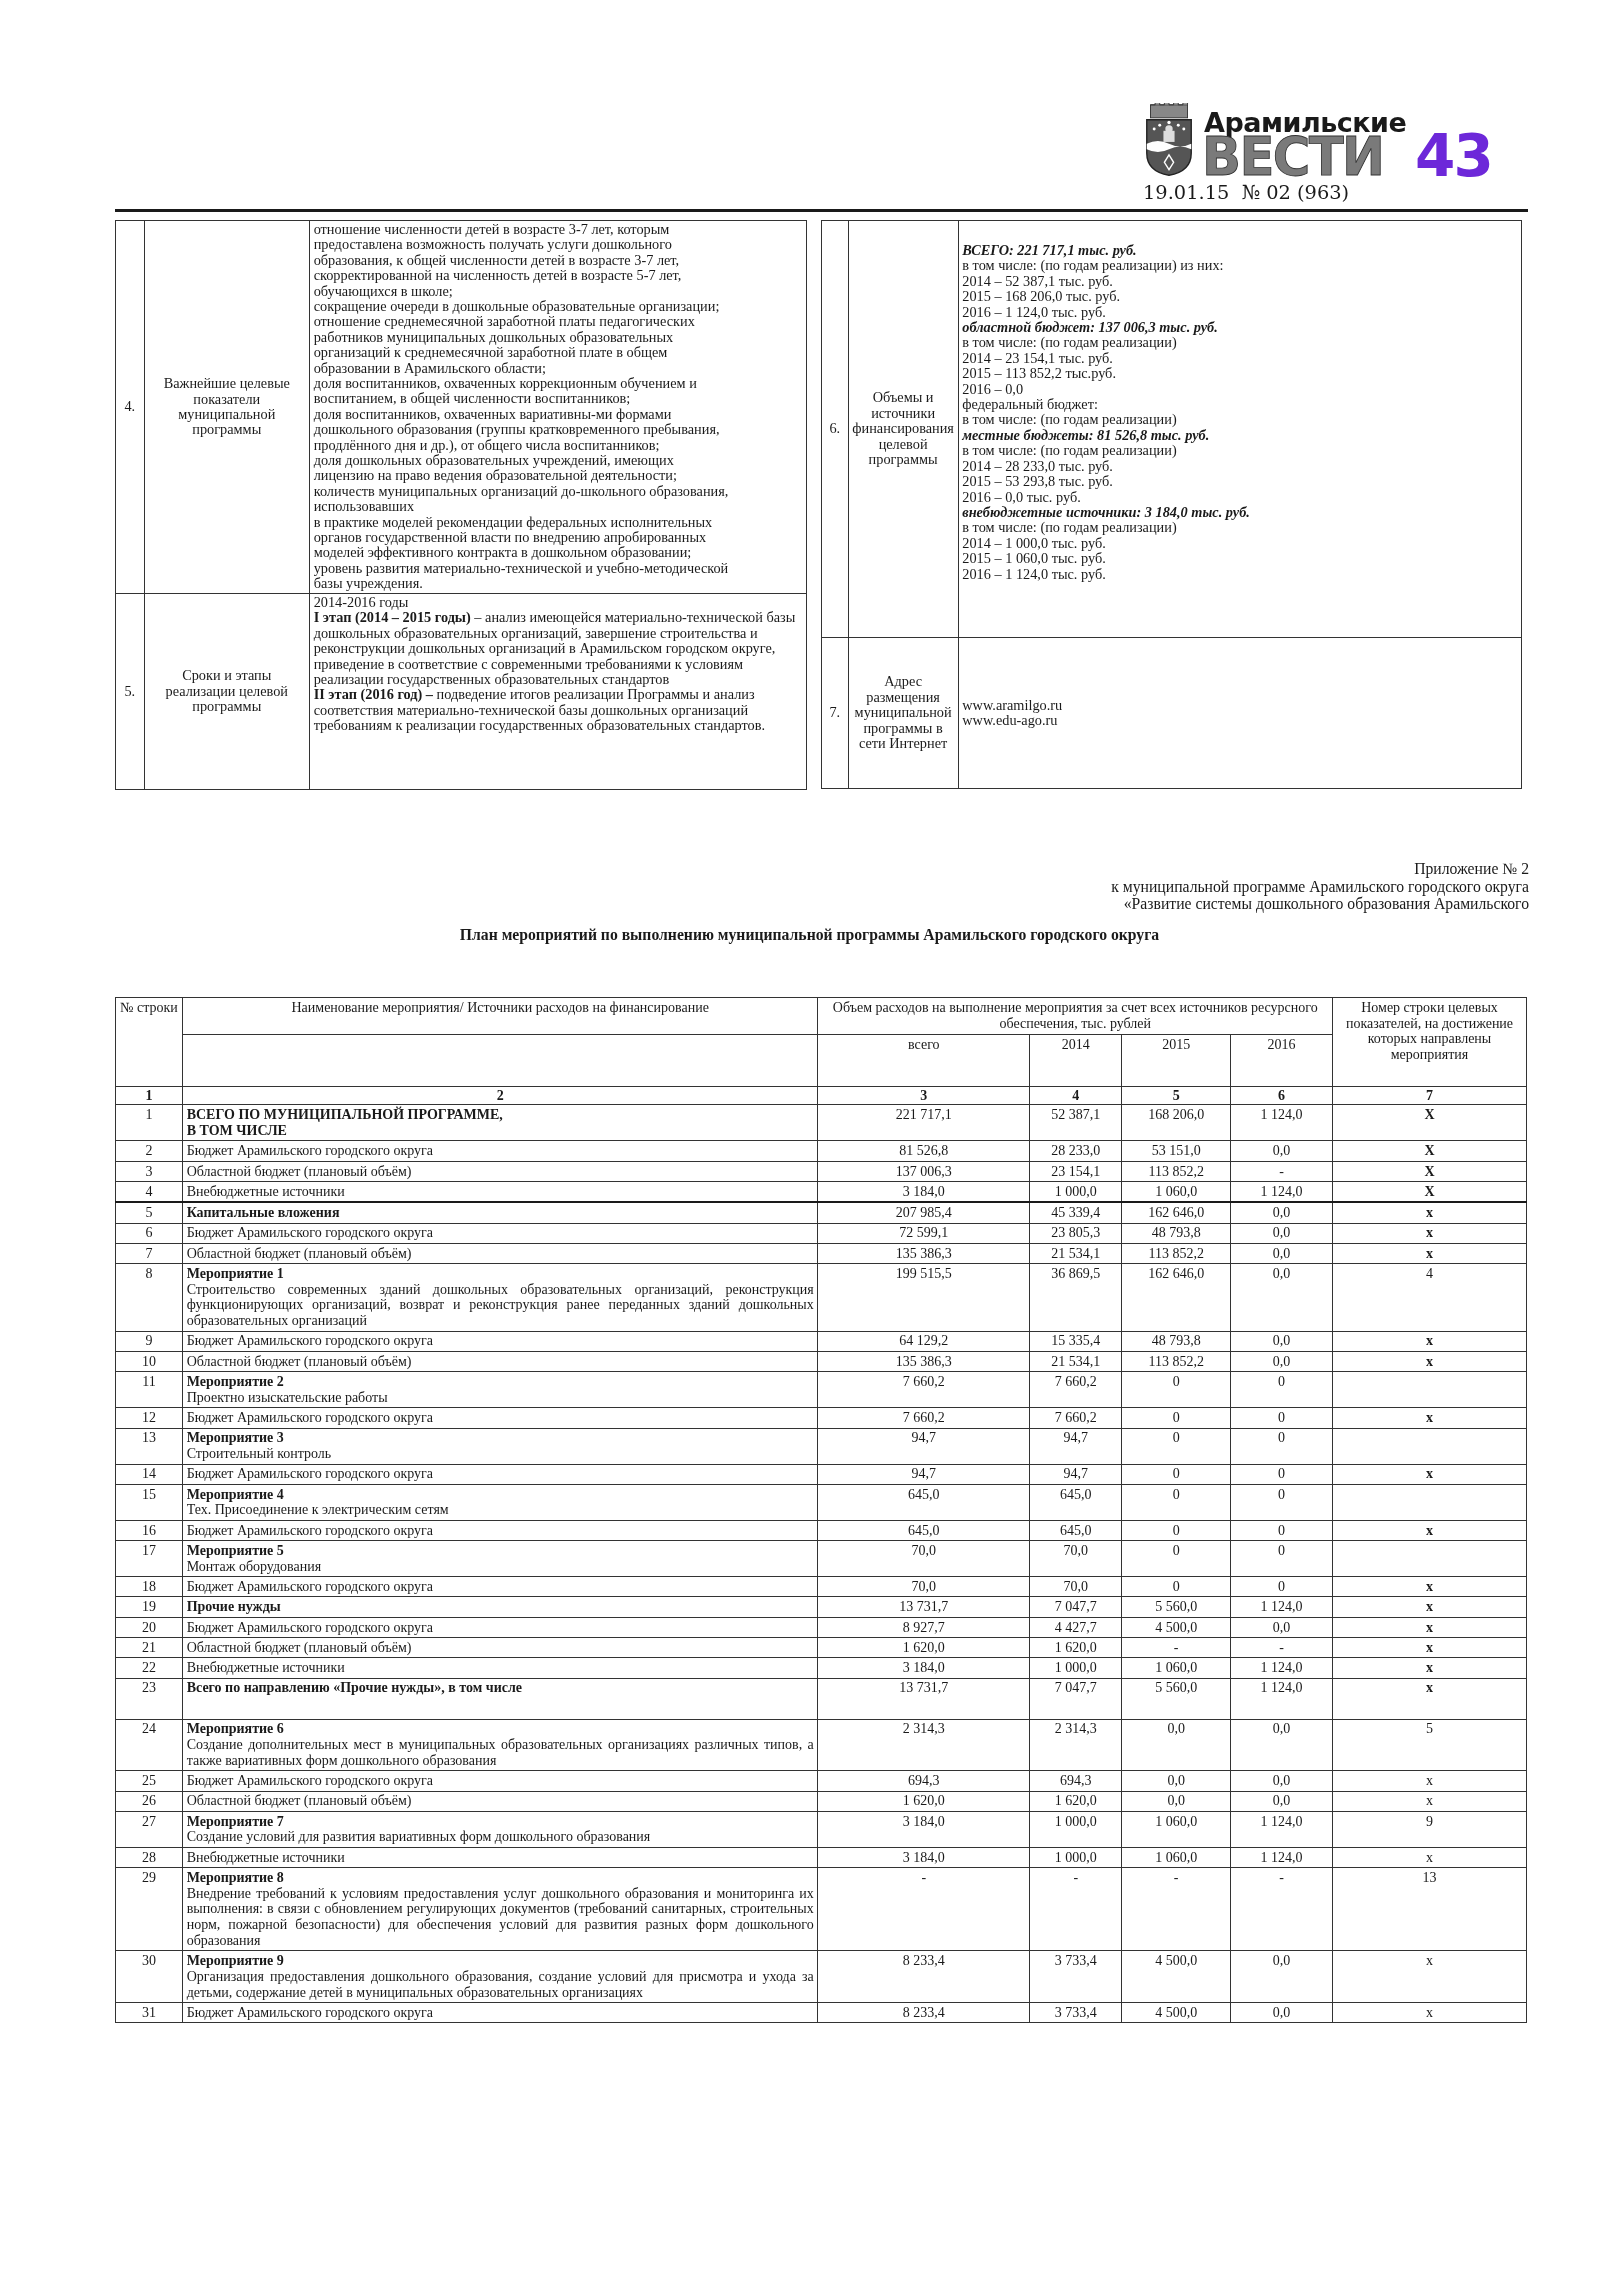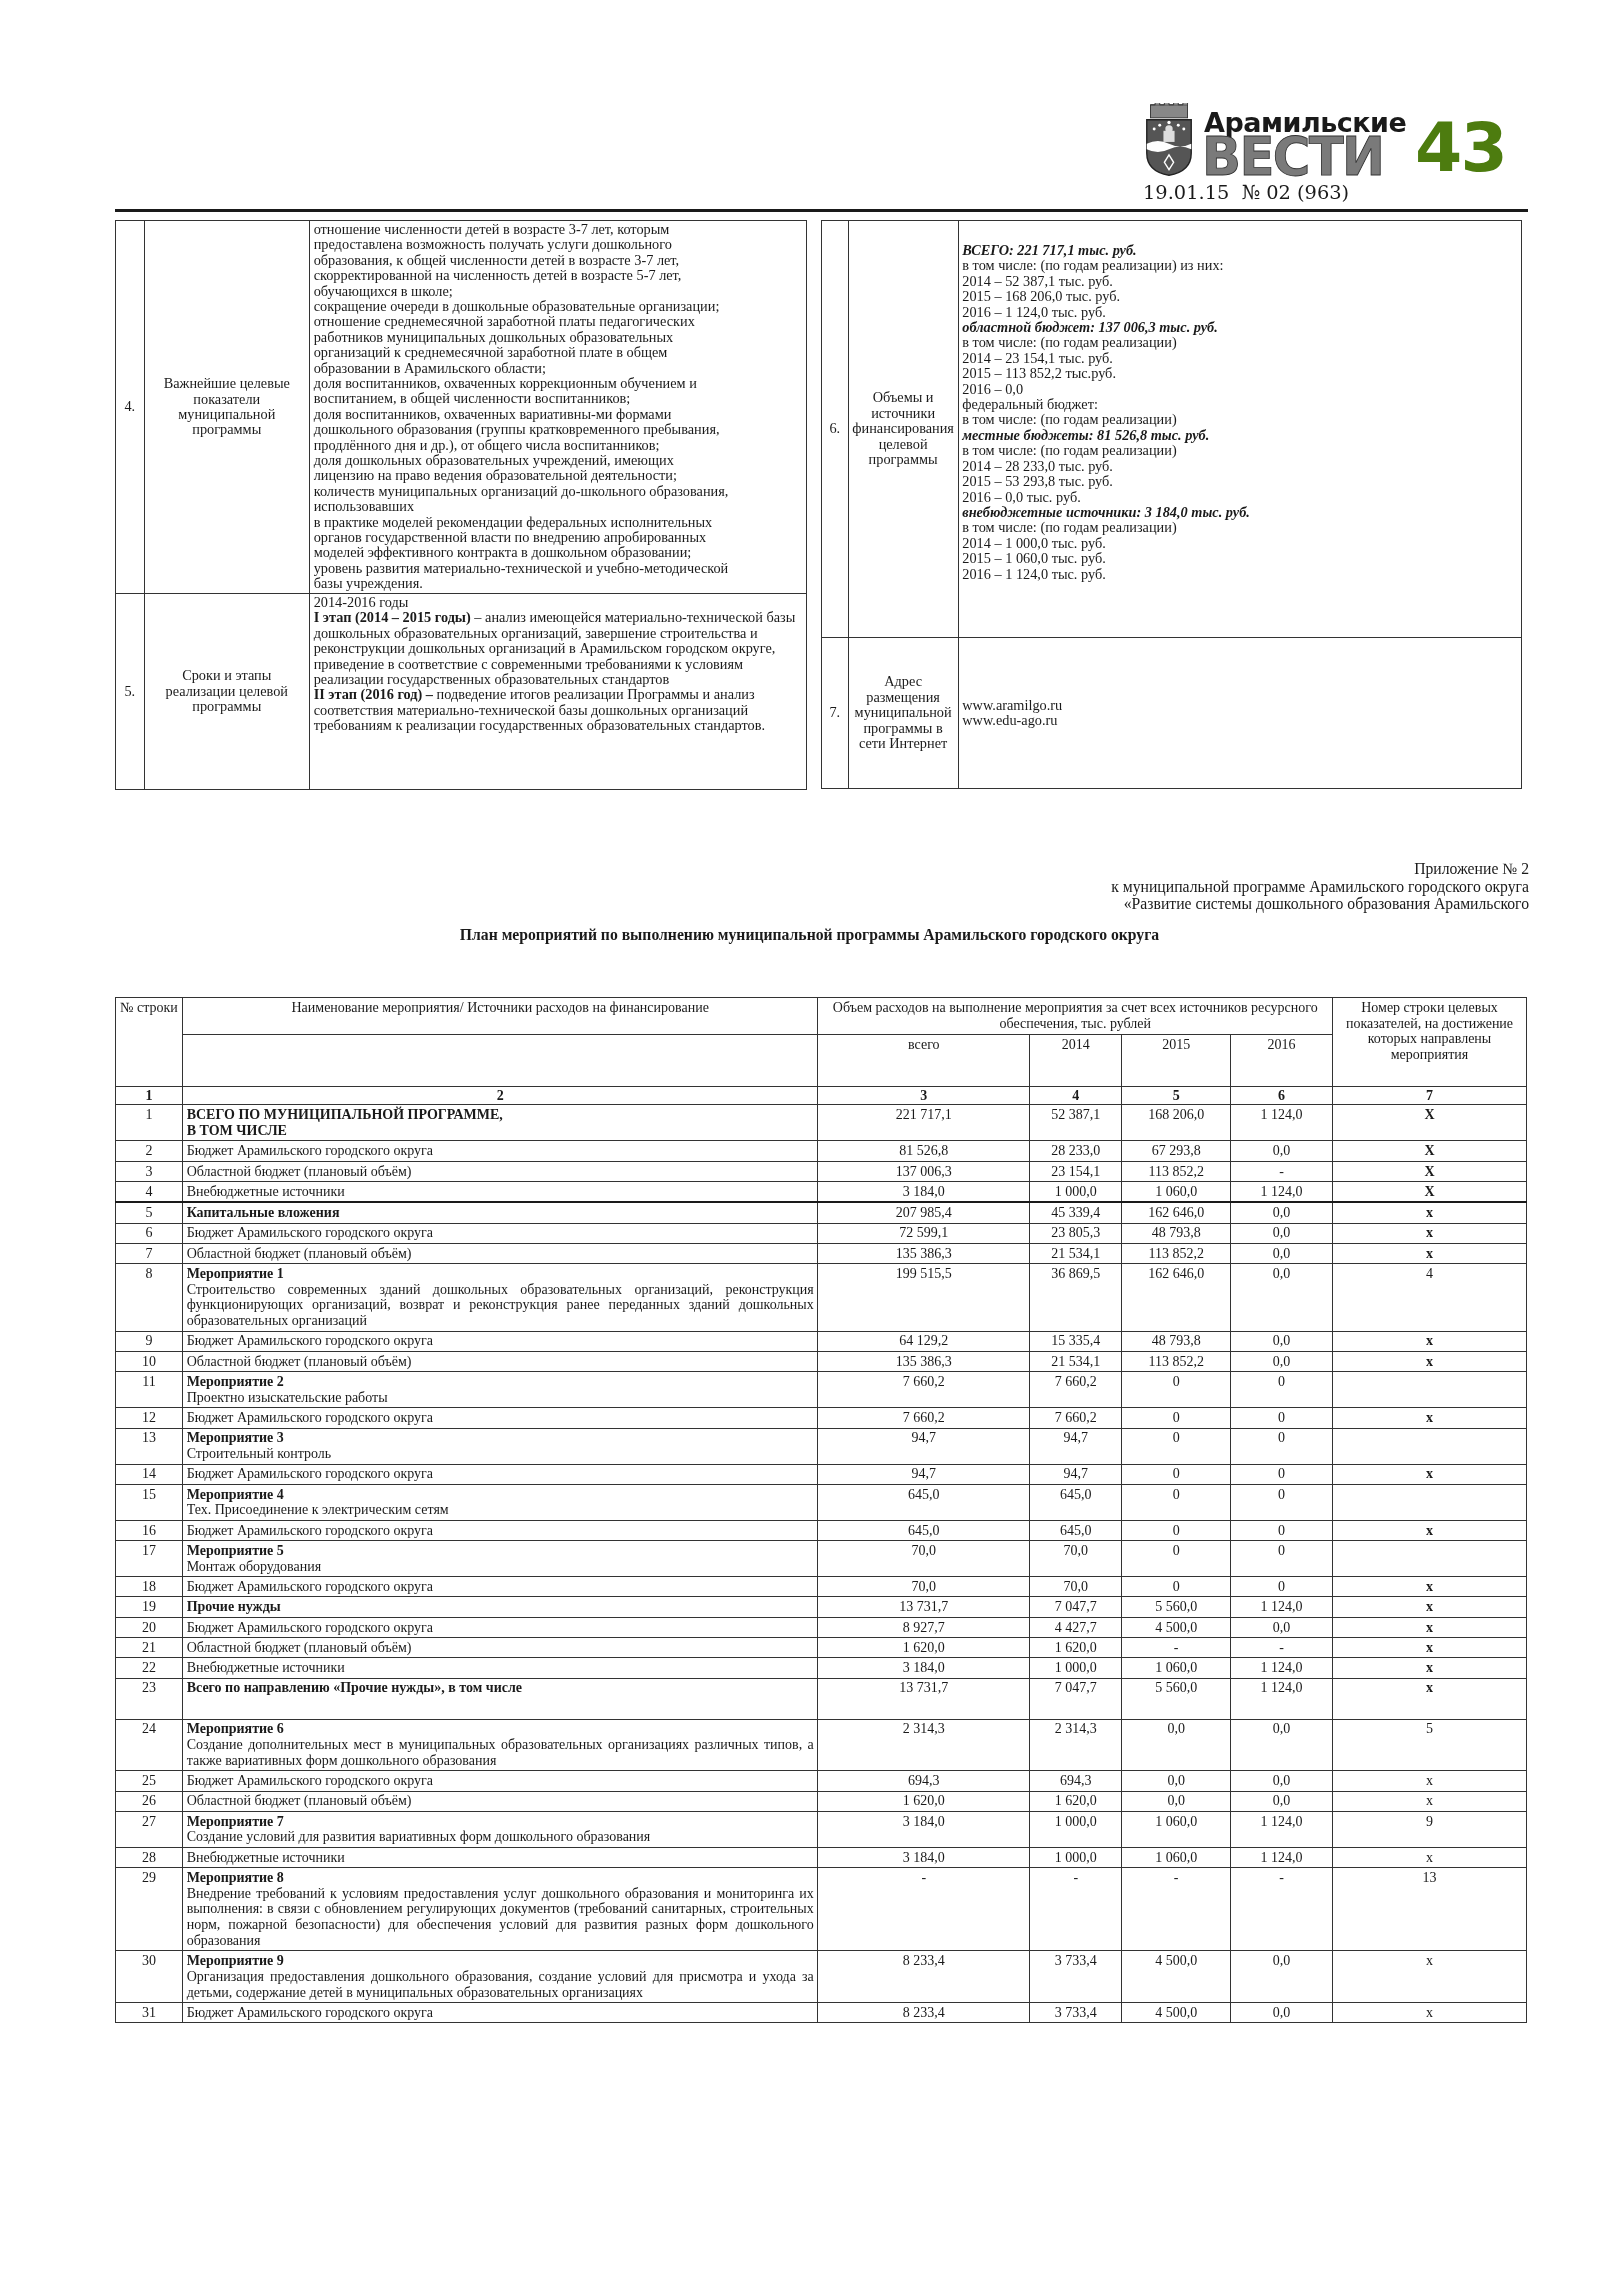--- a/index.html
+++ b/index.html
@@ -10,22 +10,22 @@
   .masthead { position: absolute; left: 1143px; top: 103px; width: 388px; height: 102px; }
   .emblem { position: absolute; left: 0; top: 0; width: 52px; height: 76px; }
   .brand-top { position: absolute; left: 61px; top: 3.7px; font-family: "DejaVu Sans", sans-serif;
                font-size: 27px; font-weight: bold; color: #1a1a1a; letter-spacing: -0.5px; }
   .brand-main { position: absolute; left: 59px; top: 24px; font-family: "DejaVu Sans", sans-serif;
                 font-size: 54px; font-weight: bold; color: #7a7a7a; letter-spacing: -1.8px;
                 transform: scaleX(0.95); transform-origin: left; line-height: 59px;
                 -webkit-text-stroke: 0.9px #333; }
   .issue-line { position: absolute; left: 0; top: 78px; font-family: "DejaVu Serif", serif;
                 font-size: 19.4px; color: #1a1a1a; white-space: pre; }
-  .page-number { position: absolute; left: 1415px; top: 104px; font-family: "DejaVu Sans", sans-serif;
-                 font-size: 68px; font-weight: bold; color: #4d7c0f; line-height: 87px; letter-spacing: -1.8px; }
+  .page-number { position: absolute; left: 1415px; top: 113px; font-family: "DejaVu Sans", sans-serif;
+                 font-size: 58px; font-weight: bold; color: #6d28d9; line-height: 87px; letter-spacing: -1.8px; }
   .rule-thick { position: absolute; left: 115px; top: 209px; width: 1413px; height: 2.8px; background: #1a1a1a; }
 
   
   table { border-collapse: collapse; }
   .top-table { position: absolute; font-size: 14.3px; line-height: 15.4px; }
   .top-table td { border: 1.4px solid #333; vertical-align: middle; padding: 0.9px 3.7px; }
   .top-table td.num { text-align: center; width: 22px; padding: 0 1.8px; }
   .top-table td.lbl { text-align: center; }
   .top-table td.txt { vertical-align: top; text-align: left; }
   .bi { font-weight: bold; font-style: italic; }
@@ -216,21 +216,21 @@
         <td class="c v">1 124,0</td>
         <td class="c" style="font-weight: bold;">X</td>
       </tr>
       <tr>
         <td class="n">2</td>
         <td class="name">
           <span class="desc">Бюджет Арамильского городского округа</span>
         </td>
         <td class="c v">81 526,8</td>
         <td class="c v">28 233,0</td>
-        <td class="c v">67 293,8</td>
+        <td class="c v">53 151,0</td>
         <td class="c v">0,0</td>
         <td class="c" style="font-weight: bold;">X</td>
       </tr>
       <tr>
         <td class="n">3</td>
         <td class="name">
           <span class="desc">Областной бюджет (плановый объём)</span>
         </td>
         <td class="c v">137 006,3</td>
         <td class="c v">23 154,1</td>

